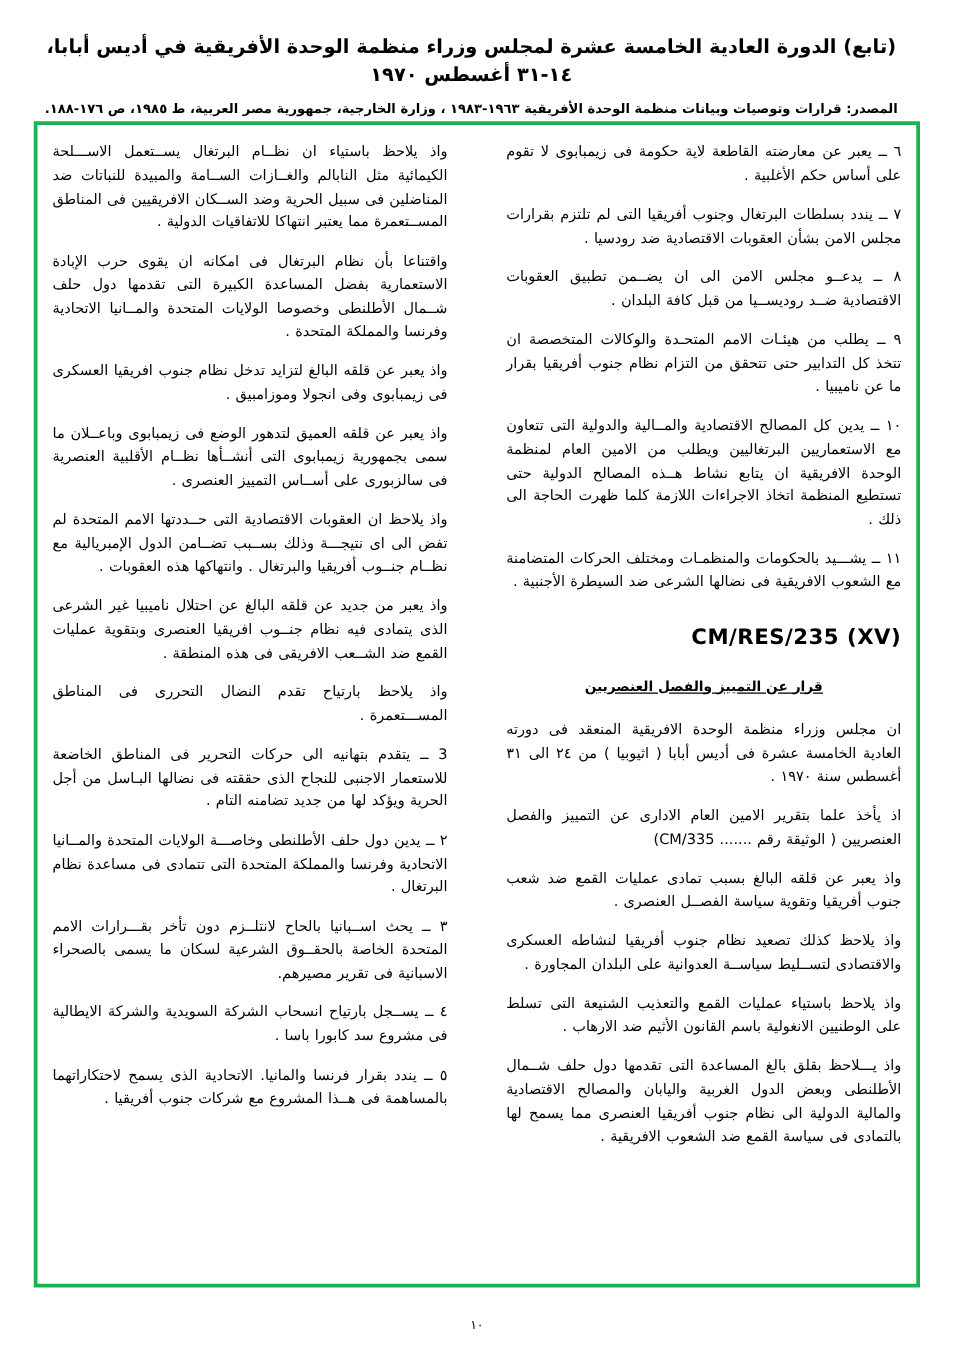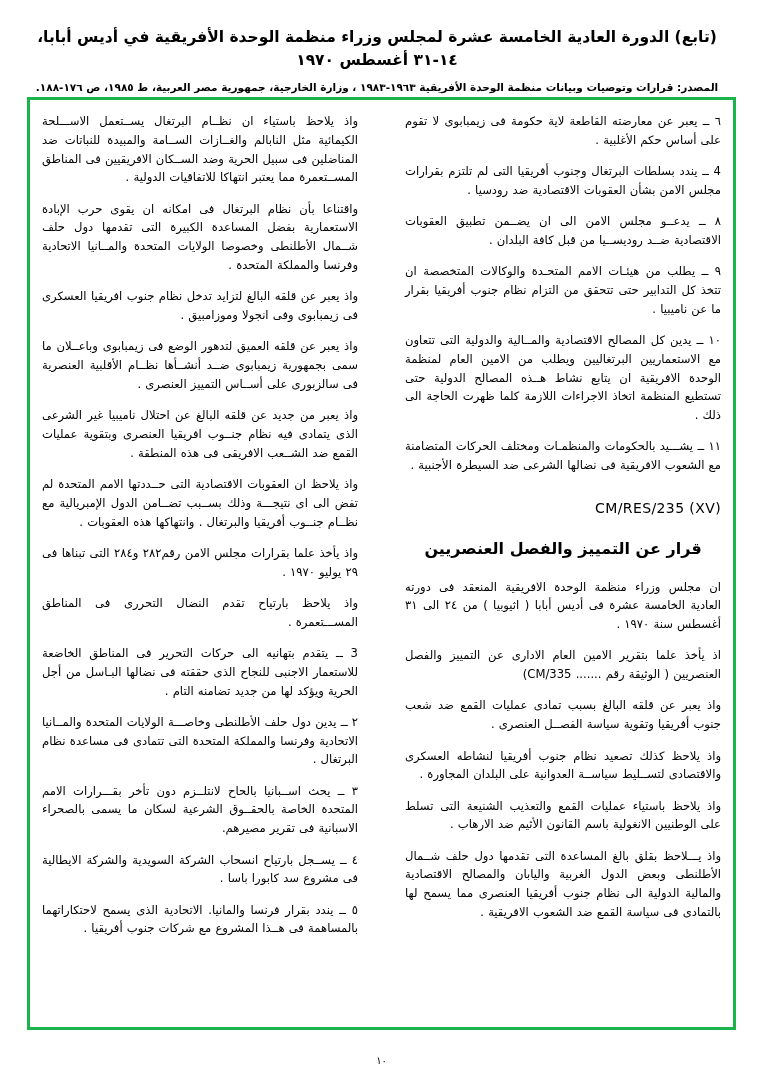--- a/index.html
+++ b/index.html
@@ -70,32 +70,33 @@
   .col.right { padding-left: 4px; margin-left: 13px; }
   .col.left  { padding-right: 4px; }
   p.para {
     margin: 0 0 12.5px 0;
     text-align: justify;
     text-align-last: right;
     word-spacing: 0.5px;
   }
   .res-code {
     margin: 22px 0 16px 0;
-    font-size: 14px;
-    font-weight: normal;
+    font-size: 17px;
+    font-weight: bold;
     direction: ltr;
     text-align: left;
     letter-spacing: 0.4px;
   }
   .res-title {
     margin: 0 0 16px 0;
-    font-size: 16px;
+    font-size: 11px;
     font-weight: bold;
     text-align: center;
     text-align-last: center;
+    text-decoration: underline;
   }
   .pagenum {
     position: absolute;
     bottom: 16px;
     left: 0;
     right: 0;
     text-align: center;
     font-size: 10px;
     direction: rtl;
   }
@@ -108,45 +109,44 @@
   <div class="header">
     <div class="title">(تابع) الدورة العادية الخامسة عشرة لمجلس وزراء منظمة الوحدة الأفريقية في أديس أبابا، ١٤-٣١ أغسطس ١٩٧٠</div>
     <div class="source">المصدر: قرارات وتوصيات وبيانات منظمة الوحدة الأفريقية ١٩٦٣-١٩٨٣ ، وزارة الخارجية، جمهورية مصر العربية، ط ١٩٨٥، ص ١٧٦-١٨٨.</div>
   </div>
 
   <div class="frame">
     <div class="columns">
 
       <div class="col right">
         <p class="para">٦ ــ يعبر عن معارضته القاطعة لاية حكومة فى زيمبابوى لا تقوم على أساس حكم الأغلبية .</p>
-        <p class="para">4 ــ يندد بسلطات البرتغال وجنوب أفريقيا التى لم تلتزم بقرارات مجلس الامن بشأن العقوبات الاقتصادية ضد رودسيا .</p>
+        <p class="para">٧ ــ يندد بسلطات البرتغال وجنوب أفريقيا التى لم تلتزم بقرارات مجلس الامن بشأن العقوبات الاقتصادية ضد رودسيا .</p>
         <p class="para">٨ ــ يدعــو مجلس الامن الى ان يضــمن تطبيق العقوبات الاقتصادية ضــد روديســيا من قبل كافة البلدان .</p>
         <p class="para">٩ ــ يطلب من هيئـات الامم المتحـدة والوكالات المتخصصة ان تتخذ كل التدابير حتى تتحقق من التزام نظام جنوب أفريقيا بقرار ما عن ناميبيا .</p>
         <p class="para">١٠ ــ يدين كل المصالح الاقتصادية والمــالية والدولية التى تتعاون مع الاستعماريين البرتغاليين ويطلب من الامين العام لمنظمة الوحدة الافريقية ان يتابع نشاط هــذه المصالح الدولية حتى تستطيع المنظمة اتخاذ الاجراءات اللازمة كلما ظهرت الحاجة الى ذلك .</p>
         <p class="para">١١ ــ يشـــيد بالحكومات والمنظمـات ومختلف الحركات المتضامنة مع الشعوب الافريقية فى نضالها الشرعى ضد السيطرة الأجنبية .</p>
 
         <div class="res-code">CM/RES/235 (XV)</div>
         <div class="res-title">قرار عن التمييز والفصل العنصريين</div>
 
         <p class="para">ان مجلس وزراء منظمة الوحدة الافريقية المنعقد فى دورته العادية الخامسة عشرة فى أديس أبابا ( اثيوبيا ) من ٢٤ الى ٣١ أغسطس سنة ١٩٧٠ .</p>
         <p class="para">اذ يأخذ علما بتقرير الامين العام الادارى عن التمييز والفصل العنصريين ( الوثيقة رقم ....... CM/335)</p>
         <p class="para">واذ يعبر عن قلقه البالغ بسبب تمادى عمليات القمع ضد شعب جنوب أفريقيا وتقوية سياسة الفصــل العنصرى .</p>
         <p class="para">واذ يلاحظ كذلك تصعيد نظام جنوب أفريقيا لنشاطه العسكرى والاقتصادى لتســليط سياســة العدوانية على البلدان المجاورة .</p>
         <p class="para">واذ يلاحظ باستياء عمليات القمع والتعذيب الشنيعة التى تسلط على الوطنيين الانغولية باسم القانون الأثيم ضد الارهاب .</p>
         <p class="para">واذ يـــلاحظ بقلق بالغ المساعدة التى تقدمها دول حلف شــمال الأطلنطى وبعض الدول الغربية واليابان والمصالح الاقتصادية والمالية الدولية الى نظام جنوب أفريقيا العنصرى مما يسمح لها بالتمادى فى سياسة القمع ضد الشعوب الافريقية .</p>
       </div>
 
       <div class="col left">
         <p class="para">واذ يلاحظ باستياء ان نظــام البرتغال يســتعمل الاســـلحة الكيمائية مثل النابالم والغــازات الســامة والمبيدة للنباتات ضد المناضلين فى سبيل الحرية وضد الســكان الافريقيين فى المناطق المســتعمرة مما يعتبر انتهاكا للاتفاقيات الدولية .</p>
         <p class="para">واقتناعا بأن نظام البرتغال فى امكانه ان يقوى حرب الإبادة الاستعمارية بفضل المساعدة الكبيرة التى تقدمها دول حلف شــمال الأطلنطى وخصوصا الولايات المتحدة والمــانيا الاتحادية وفرنسا والمملكة المتحدة .</p>
         <p class="para">واذ يعبر عن قلقه البالغ لتزايد تدخل نظام جنوب افريقيا العسكرى فى زيمبابوى وفى انجولا وموزامبيق .</p>
-        <p class="para">واذ يعبر عن قلقه العميق لتدهور الوضع فى زيمبابوى وباعــلان ما سمى بجمهورية زيمبابوى ضــد أنشــأها نظــام الأقلبية العنصرية فى سالزبورى على أســاس التمييز العنصرى .</p>
+        <p class="para">واذ يعبر عن قلقه العميق لتدهور الوضع فى زيمبابوى وباعــلان ما سمى بجمهورية زيمبابوى التى أنشــأها نظــام الأقلبية العنصرية فى سالزبورى على أســاس التمييز العنصرى .</p>
+        <p class="para">واذ يلاحظ ان العقوبات الاقتصادية التى حــددتها الامم المتحدة لم تفض الى اى نتيجـــة وذلك بســبب تضــامن الدول الإمبريالية مع نظــام جنــوب أفريقيا والبرتغال . وانتهاكها هذه العقوبات .</p>
         <p class="para">واذ يعبر من جديد عن قلقه البالغ عن احتلال ناميبيا غير الشرعى الذى يتمادى فيه نظام جنــوب افريقيا العنصرى وبتقوية عمليات القمع ضد الشــعب الافريقى فى هذه المنطقة .</p>
-        <p class="para">واذ يلاحظ ان العقوبات الاقتصادية التى حــددتها الامم المتحدة لم تفض الى اى نتيجـــة وذلك بســبب تضــامن الدول الإمبريالية مع نظــام جنــوب أفريقيا والبرتغال . وانتهاكها هذه العقوبات .</p>
-        <p class="para">واذ يأخذ علما بقرارات مجلس الامن رقم٢٨٢ و٢٨٤ التى تبناها فى ٢٩ يوليو ١٩٧٠ .</p>
         <p class="para">واذ يلاحظ بارتياح تقدم النضال التحررى فى المناطق المســـتعمرة .</p>
         <p class="para">3 ــ يتقدم بتهانيه الى حركات التحرير فى المناطق الخاضعة للاستعمار الاجنبى للنجاح الذى حققته فى نضالها البـاسل من أجل الحرية ويؤكد لها من جديد تضامنه التام .</p>
         <p class="para">٢ ــ يدين دول حلف الأطلنطى وخاصـــة الولايات المتحدة والمــانيا الاتحادية وفرنسا والمملكة المتحدة التى تتمادى فى مساعدة نظام البرتغال .</p>
         <p class="para">٣ ــ يحث اســبانيا بالحاح لانتلــزم دون تأخر بقـــرارات الامم المتحدة الخاصة بالحقــوق الشرعية لسكان ما يسمى بالصحراء الاسبانية فى تقرير مصيرهم.</p>
         <p class="para">٤ ــ يســجل بارتياح انسحاب الشركة السويدية والشركة الايطالية فى مشروع سد كابورا باسا .</p>
         <p class="para">٥ ــ يندد بقرار فرنسا والمانيا. الاتحادية الذى يسمح لاحتكاراتهما بالمساهمة فى هــذا المشروع مع شركات جنوب أفريقيا .</p>
       </div>
 
     </div>
   </div>

